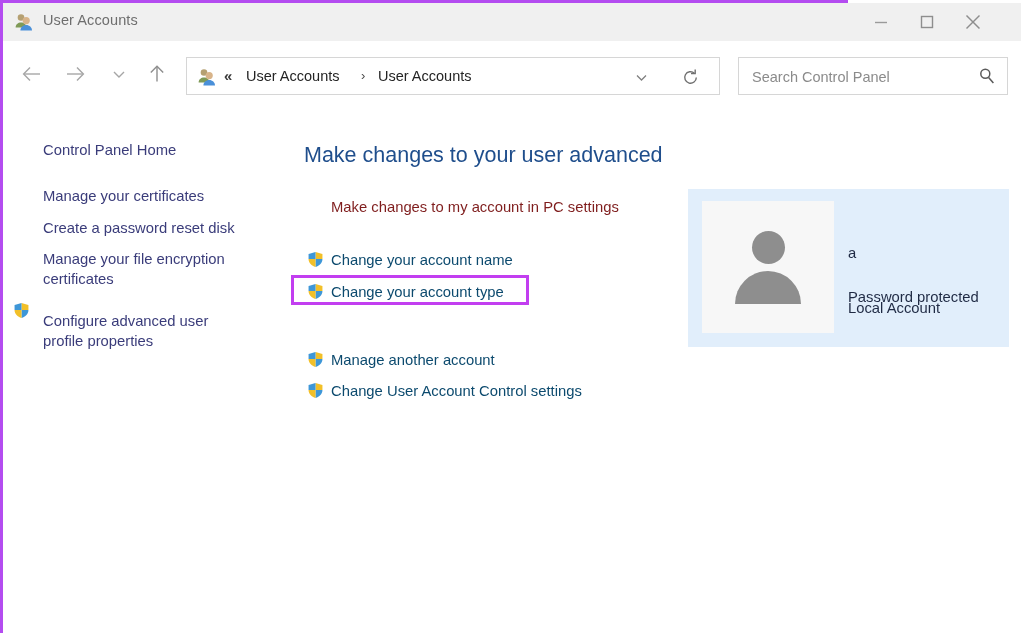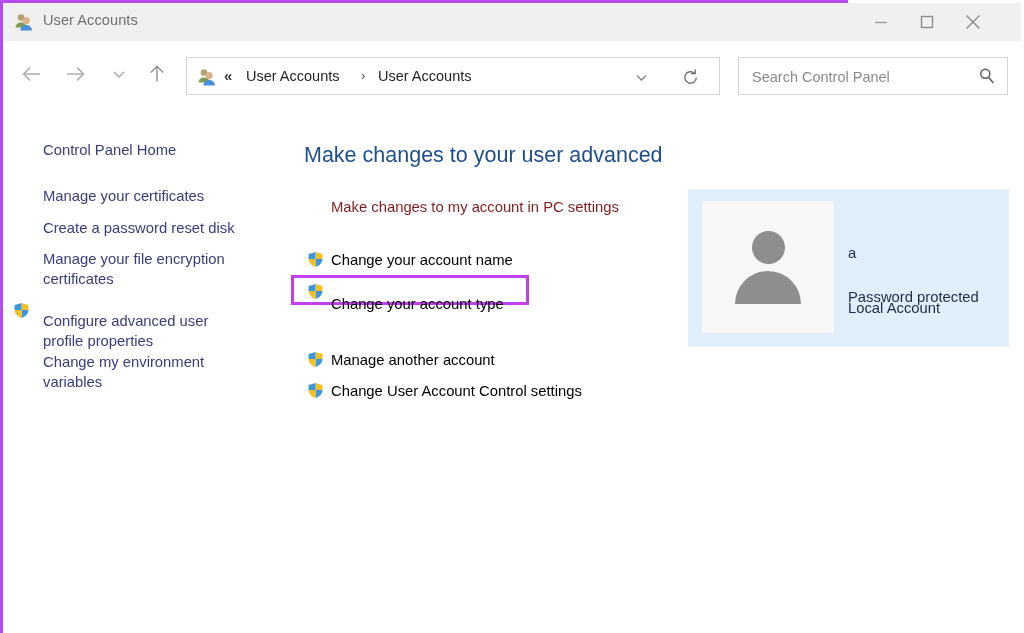--- a/index.html
+++ b/index.html
@@ -210,31 +210,31 @@
     position: absolute;
     left: 43px; top: 92px;
     font-size: 14.8px;
     color: #7f1d1d;
     white-space: nowrap;
   }
   .task {
     position: absolute;
     left: 43px;
     font-size: 14.8px;
-    color: #000000;
+    color: #0c4a6e;
     white-space: nowrap;
   }
   .task-shield {
     position: absolute;
     left: 18px;
     width: 19px; height: 19px;
   }
   #task-name      { top: 145px; }
   #shield-name    { top: 143px; }
-  #task-type      { top: 189px; }
+  #task-type      { top: 177px; }
   #shield-type    { top: 175px; }
   #task-manage    { top: 245px; }
   #shield-manage  { top: 243px; }
   #task-uac       { top: 276px; }
   #shield-uac     { top: 274px; }
 
   
   #highlight-box {
     position: absolute;
     left: 3px; top: 168px;
@@ -396,22 +396,20 @@
       <svg width="19" height="19" viewBox="0 0 20 20">
         <path d="M10 1 L18.4 3.4 V9.4 C18.4 14.3 14.7 17.8 10 19 C5.3 17.8 1.6 14.3 1.6 9.4 V3.4 Z" fill="#ffffff"></path>
         <path d="M10 2.2 L17.3 4.3 V9.4 H10 Z" fill="#f2c029"></path>
         <path d="M10 2.2 L2.7 4.3 V9.4 H10 Z" fill="#3e97d8"></path>
         <path d="M10 9.4 H17.3 C17.3 13.5 14.1 16.6 10 17.8 Z" fill="#3e97d8"></path>
         <path d="M10 9.4 H2.7 C2.7 13.5 5.9 16.6 10 17.8 Z" fill="#f2c029"></path>
       </svg>
     </span>
     <div class="side-link" id="side-advprof">Configure advanced user
 profile properties</div>
-    <div class="side-link" id="side-envvar">Change my environment
-variables</div>
   </div>
 
   <div id="content">
 
     <div id="content-heading">Make changes to your user advanced</div>
 
     <div id="pc-settings-link">Make changes to my account in PC settings</div>
 
     <span class="task-shield" id="shield-name">
       <svg width="19" height="19" viewBox="0 0 20 20">

